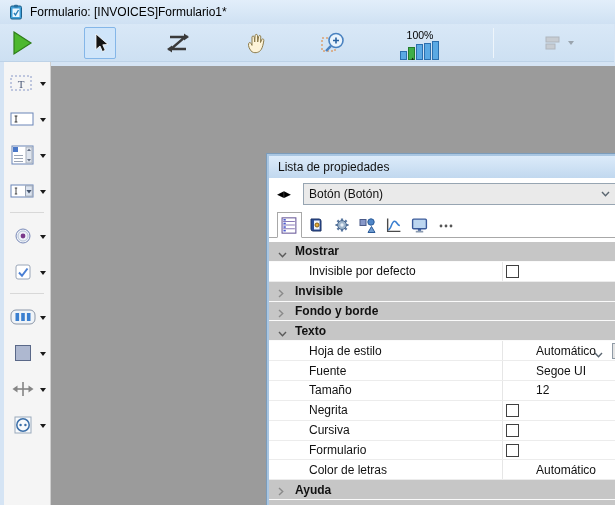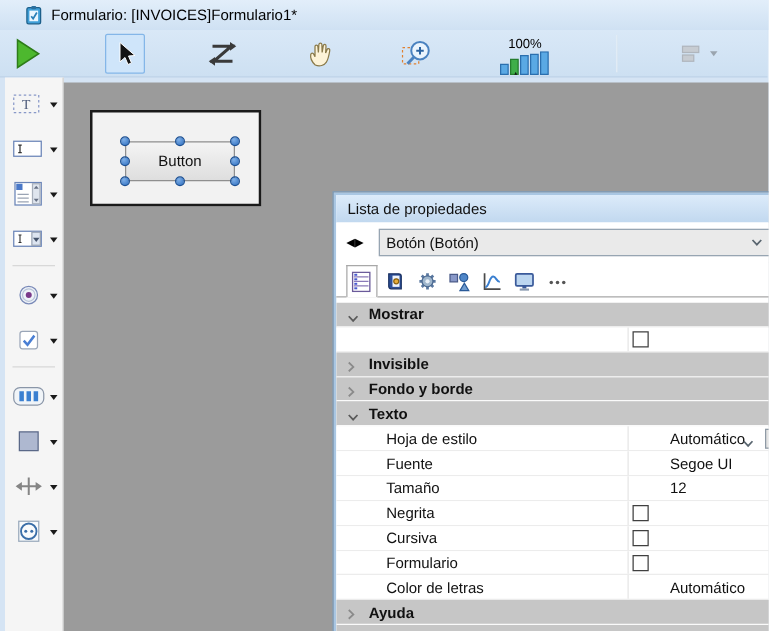--- a/index.html
+++ b/index.html
@@ -2,21 +2,21 @@
 <html><head>
 <meta charset="utf-8">
 <style>
   * { box-sizing: border-box; margin: 0; padding: 0; }
   html,body { width:615px; height:505px; }
   body { font-family: "Liberation Sans", sans-serif; font-size:12px; color:#111; }
   #window { position:relative; width:615px; height:505px; background:#d5e4f4; overflow:hidden; }
 
   
   #titlebar { position:absolute; left:0; top:0; width:615px; height:24px;
-    background:linear-gradient(#e2eefa,#cfe1f3); display:flex; align-items:center; padding-left:19px; }
+    background:linear-gradient(#e2eefa,#cfe1f3); display:flex; align-items:center; padding-left:8px; }
   #titlebar .icon { width:16px; height:16px; margin-right:6px; }
   #title-text { font-size:12px; color:#000; }
 
   
   #toolbar { position:absolute; left:0; top:24px; width:614px; height:38px;
     background:linear-gradient(#d9e8f7,#cde0f2); border-bottom:1px solid #bdd2e7;
     display:flex; align-items:center; padding-left:6px;gap:44px; }
   .tbtn { height:32px; min-width:32px; display:flex; align-items:center; justify-content:center;
     border:1px solid transparent; border-radius:2px; margin-right:2px; }
   .tbtn.selected { background:#cfe5fa; border-color:#84b6e8; }
@@ -339,33 +339,20 @@
             <circle cx="9" cy="9" r="6.2" fill="none" stroke="#3a6ea8" stroke-width="1.5"></circle>
             <circle cx="6.6" cy="9" r="1.2" fill="#3a6ea8"></circle>
             <circle cx="11.4" cy="9" r="1.2" fill="#3a6ea8"></circle>
           </svg>
         </span>
        <span class="dd"></span>
      </div>
     </div>
 
   <div id="canvas">
-    <div id="form-surface">
-      <div id="design-button">Button</div>
-      <div id="handles">
-          <div class="handle" style="left: 21.5px; top: 18.5px;"></div>
-          <div class="handle" style="left: 65.5px; top: 18.5px;"></div>
-          <div class="handle" style="left: 109.5px; top: 18.5px;"></div>
-          <div class="handle" style="left: 21.5px; top: 34.5px;"></div>
-          <div class="handle" style="left: 109.5px; top: 34.5px;"></div>
-          <div class="handle" style="left: 21.5px; top: 50.5px;"></div>
-          <div class="handle" style="left: 65.5px; top: 50.5px;"></div>
-          <div class="handle" style="left: 109.5px; top: 50.5px;"></div>
-        </div>
-    </div>
 
     <div id="prop-panel">
       <div id="p-titlebar">
         <span>Lista de propiedades</span>
 
       </div>
       <div id="p-nav">
         <span class="navarrows">◀▶</span>
         <div id="p-combo">
           <span>Botón (Botón)</span>
@@ -448,20 +435,21 @@
           <div class="row section">
          <span class="schev"><span class="icon">
                 <svg width="9" height="6" viewBox="0 0 9 6">
                   <path d="M1 1 L4.5 4.7 L8 1" fill="none" stroke="#5a5a5a" stroke-width="1.4"></path>
                 </svg>
               </span></span>
          <span class="slabel">Mostrar</span>
        </div>
           <div class="row prop">
          <span class="colsep"></span>
+         <span class="plabel">Invisible por defecto</span>
          <span class="pcheck"></span>
        </div>
           <div class="row section">
          <span class="schev"><span class="icon">
                 <svg width="6" height="9" viewBox="0 0 6 9">
                   <path d="M1 1 L4.7 4.5 L1 8" fill="none" stroke="#8a8a8a" stroke-width="1.4"></path>
                 </svg>
               </span></span>
          <span class="slabel">Invisible</span>
        </div>

